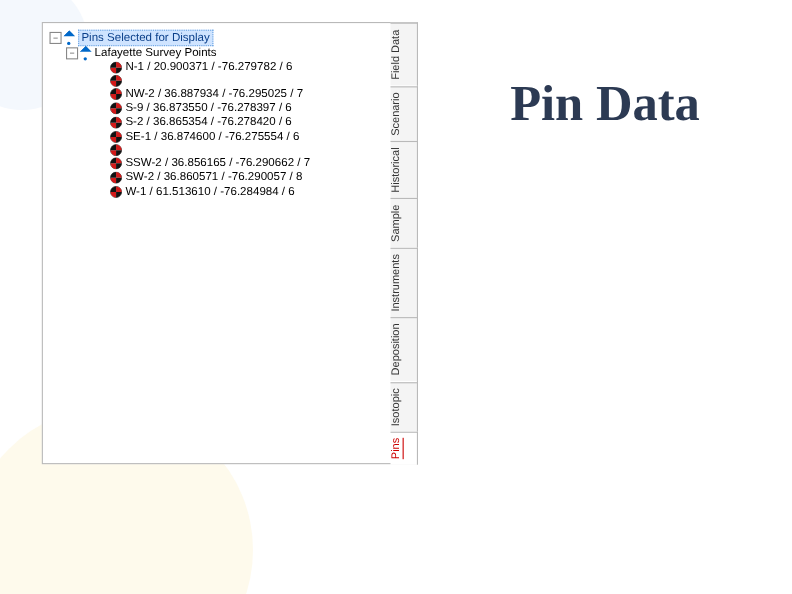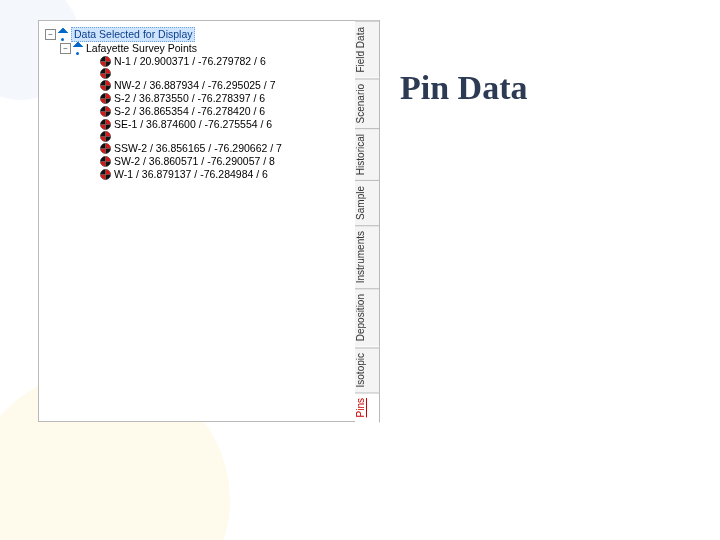--- a/index.html
+++ b/index.html
@@ -18,41 +18,41 @@
 .toggle{display:inline-flex;align-items:center;justify-content:center;width:9px;height:9px;border:1px solid #888;font-size:8px;line-height:8px;color:#444;background:#fff;cursor:pointer}
 .spacer{display:inline-block;width:12px}
 .spacer3{display:inline-block;width:52px}
 .pin-ico{display:inline-block;width:9px;height:13px;position:relative}
 .pin-ico::before{content:"";position:absolute;left:2px;top:10px;width:3px;height:3px;background:#0068c9;border-radius:50%}
 .pin-ico::after{content:"";position:absolute;left:0;top:1px;width:8px;height:8px;background:#0068c9;transform:rotate(45deg);clip-path:polygon(0 0,100% 0,0 100%)}
 .ball{display:inline-block;width:11px;height:11px;position:relative;flex:0 0 11px}
 .ball svg{position:absolute;inset:0}
 .row-label{display:inline-block}
 .root-label{background:#cfe4ff;color:#0a3f8a;border:1px dotted #6aa3e1;padding:0 2px}
-.title{position:absolute;right:20px;top:72px;width:300px;font-family:Georgia, "Times New Roman", serif;font-weight:700;font-size:34px;color:#2c3a53;line-height:.95}
+.title{position:absolute;right:20px;top:72px;width:300px;text-align:center;font-family:Georgia, "Times New Roman", serif;font-weight:700;font-size:46px;color:#2c3a53;line-height:.95}
 </style>
 </head>
 <body>
 <div class="slide">
 
 <div class="blob blob1"></div>
 <div class="blob blob2"></div>
 
 <div class="title">
   <span>Pin Data</span><br>
 </div>
 
 <div class="panel">
 
   <div class="tree">
 
     <div class="tree-row">
       <span class="toggle">−</span>
       <span class="pin-ico"></span>
-      <span class="row-label root-label">Data Selected for Display</span>
+      <span class="row-label root-label">Pins Selected for Display</span>
     </div>
 
     <div class="tree-row">
       <span class="spacer"></span>
       <span class="toggle">−</span>
       <span class="pin-ico"></span>
       <span class="row-label">Lafayette Survey Points</span>
     </div>
 
     <div id="pin-rows">
@@ -98,21 +98,21 @@
             <span class="spacer3"></span>
             <span class="ball">
               <svg viewBox="0 0 12 12">
                 <circle cx="6" cy="6" r="5.5" fill="#fff" stroke="#000" stroke-width="0.6"></circle>
                 <path d="M6 0.5 A5.5 5.5 0 0 1 11.5 6 L6 6 Z" fill="#d21919"></path>
                 <path d="M6 11.5 A5.5 5.5 0 0 1 0.5 6 L6 6 Z" fill="#d21919"></path>
                 <path d="M11.5 6 A5.5 5.5 0 0 1 6 11.5 L6 6 Z" fill="#111"></path>
                 <path d="M0.5 6 A5.5 5.5 0 0 1 6 0.5 L6 6 Z" fill="#111"></path>
               </svg>
             </span>
-            <span class="row-label">S-2 / 36.873550 / -76.278397 / 6</span>
+            <span class="row-label">S-9 / 36.873550 / -76.278397 / 6</span>
           </div>
           <div class="tree-row">
             <span class="spacer3"></span>
             <span class="ball">
               <svg viewBox="0 0 12 12">
                 <circle cx="6" cy="6" r="5.5" fill="#fff" stroke="#000" stroke-width="0.6"></circle>
                 <path d="M6 0.5 A5.5 5.5 0 0 1 11.5 6 L6 6 Z" fill="#d21919"></path>
                 <path d="M6 11.5 A5.5 5.5 0 0 1 0.5 6 L6 6 Z" fill="#d21919"></path>
                 <path d="M11.5 6 A5.5 5.5 0 0 1 6 11.5 L6 6 Z" fill="#111"></path>
                 <path d="M0.5 6 A5.5 5.5 0 0 1 6 0.5 L6 6 Z" fill="#111"></path>
@@ -175,21 +175,21 @@
             <span class="spacer3"></span>
             <span class="ball">
               <svg viewBox="0 0 12 12">
                 <circle cx="6" cy="6" r="5.5" fill="#fff" stroke="#000" stroke-width="0.6"></circle>
                 <path d="M6 0.5 A5.5 5.5 0 0 1 11.5 6 L6 6 Z" fill="#d21919"></path>
                 <path d="M6 11.5 A5.5 5.5 0 0 1 0.5 6 L6 6 Z" fill="#d21919"></path>
                 <path d="M11.5 6 A5.5 5.5 0 0 1 6 11.5 L6 6 Z" fill="#111"></path>
                 <path d="M0.5 6 A5.5 5.5 0 0 1 6 0.5 L6 6 Z" fill="#111"></path>
               </svg>
             </span>
-            <span class="row-label">W-1 / 36.879137 / -76.284984 / 6</span>
+            <span class="row-label">W-1 / 61.513610 / -76.284984 / 6</span>
           </div>
         </div>
   </div>
 
   <div class="vtabs" id="vtabs">
         <div class="vtab">Field Data</div>
         <div class="vtab">Scenario</div>
         <div class="vtab">Historical</div>
         <div class="vtab">Sample</div>
         <div class="vtab">Instruments</div>

